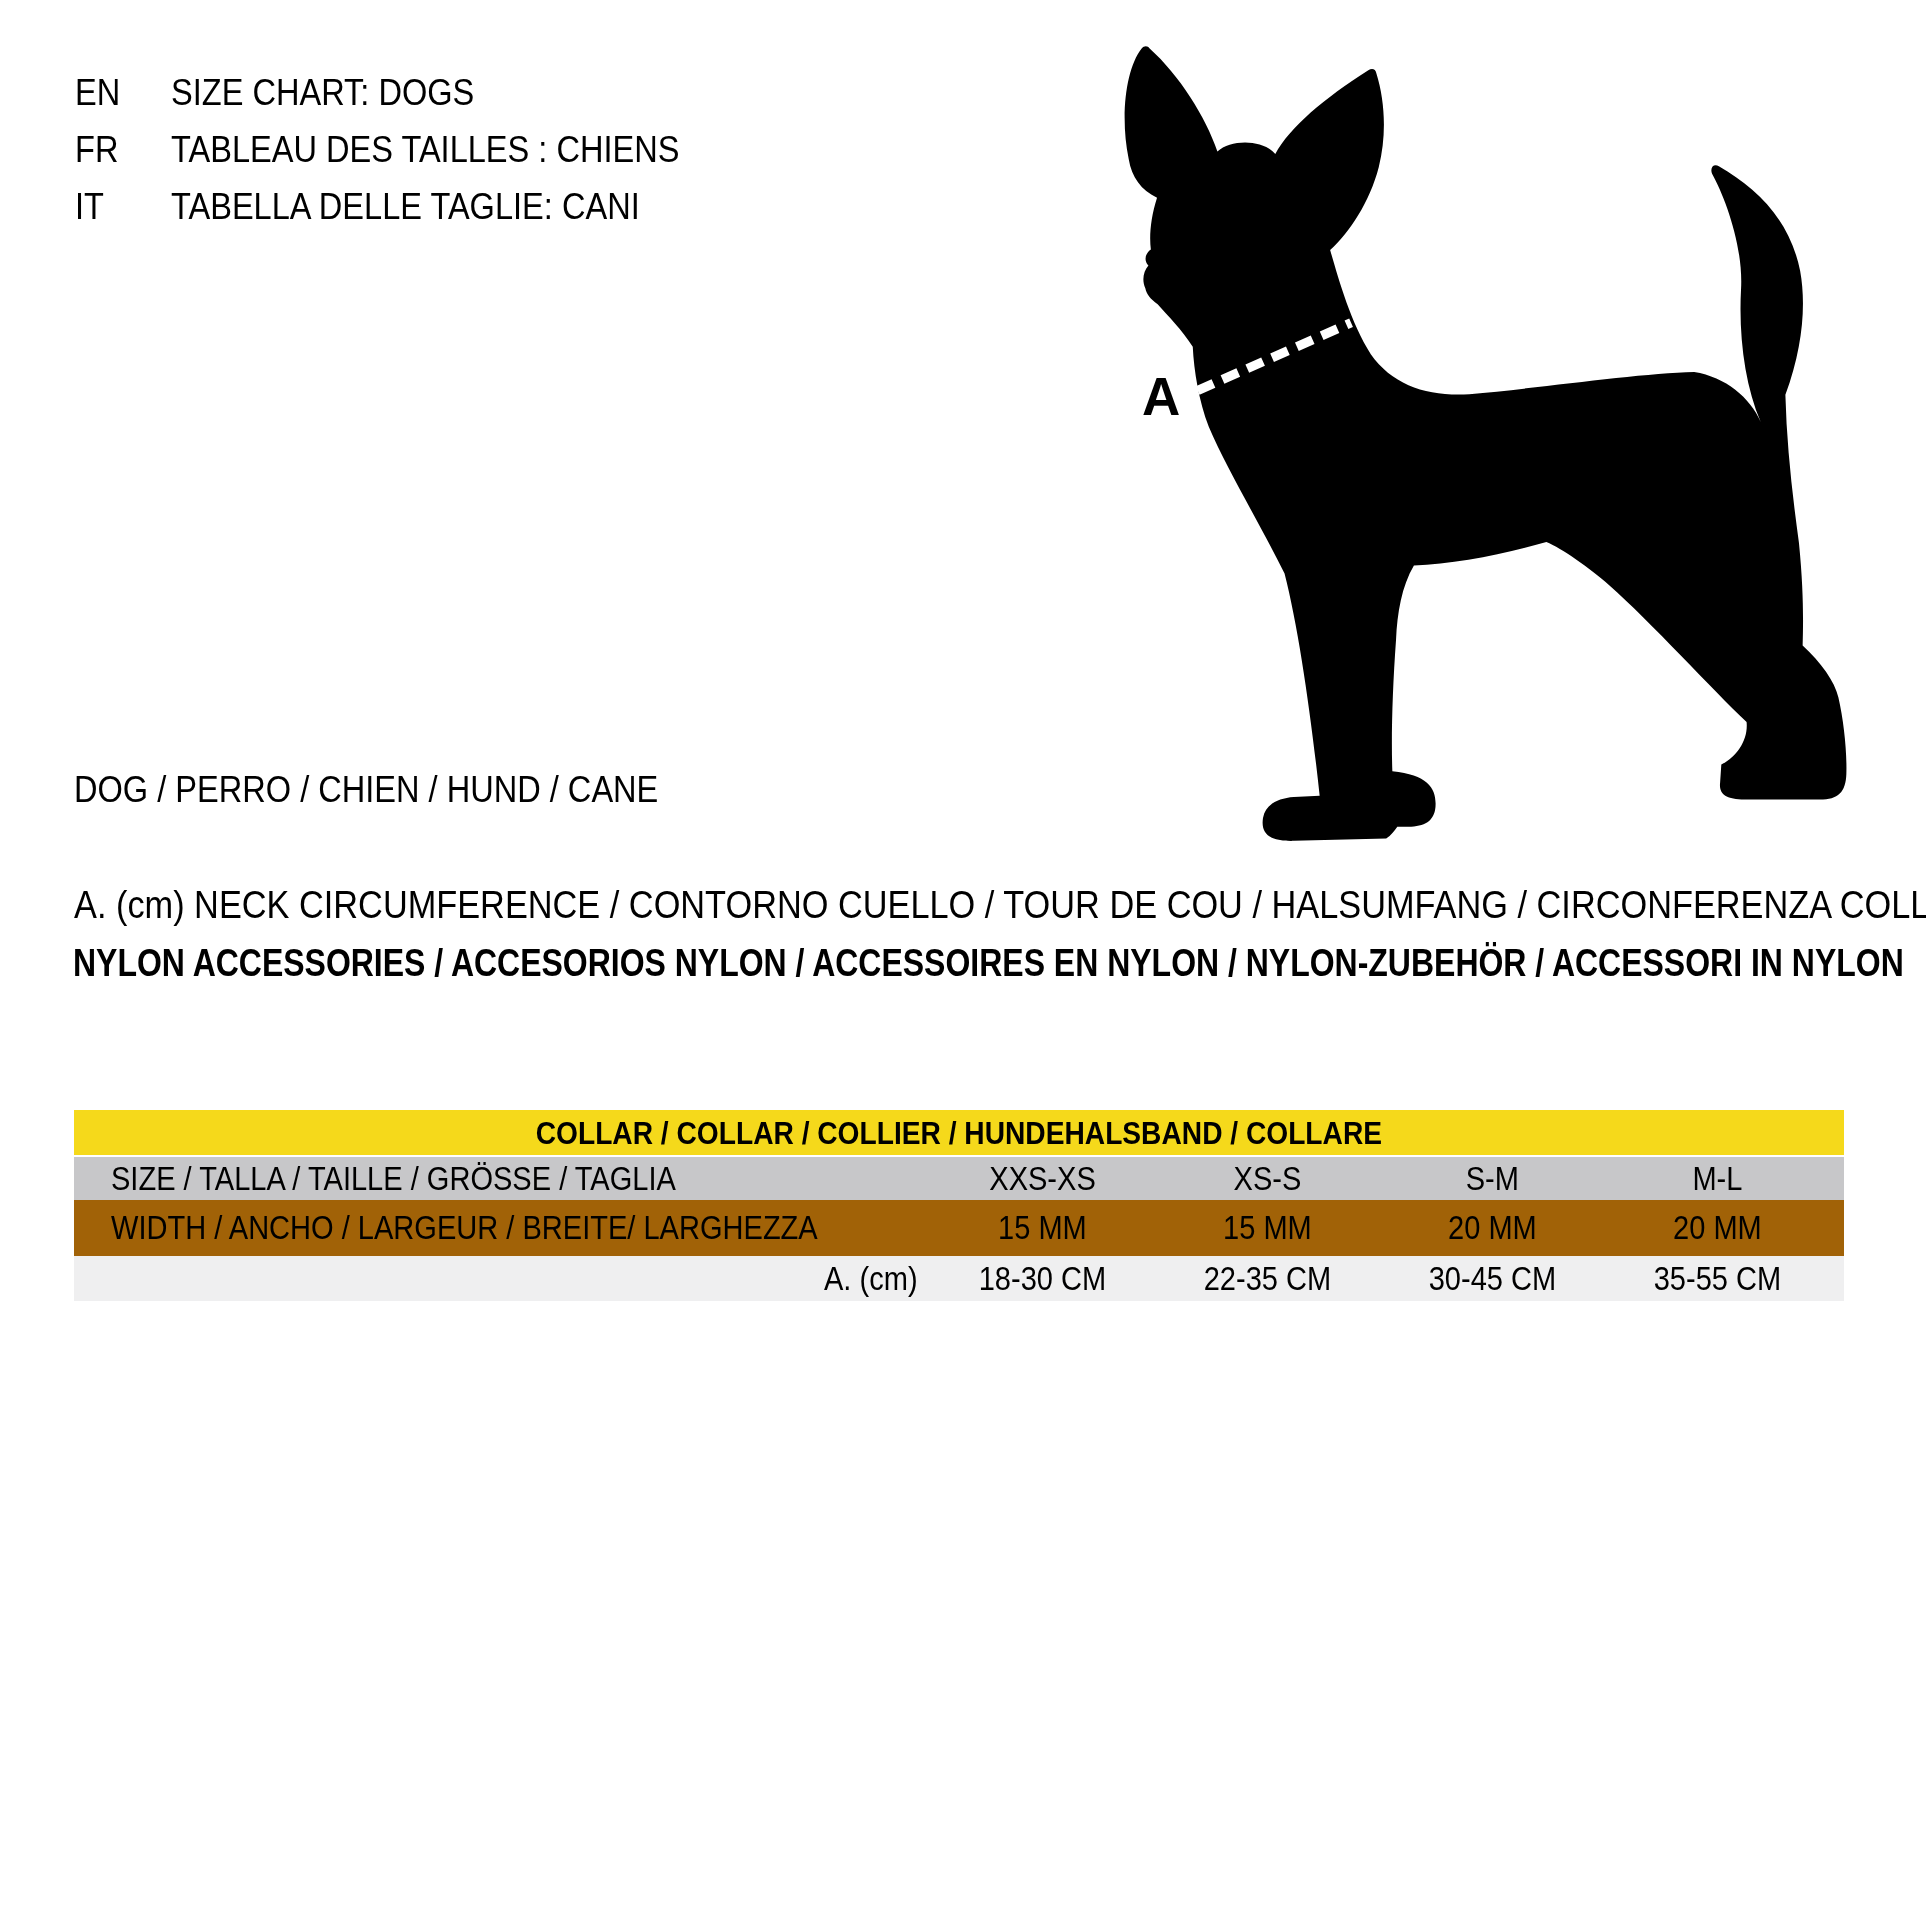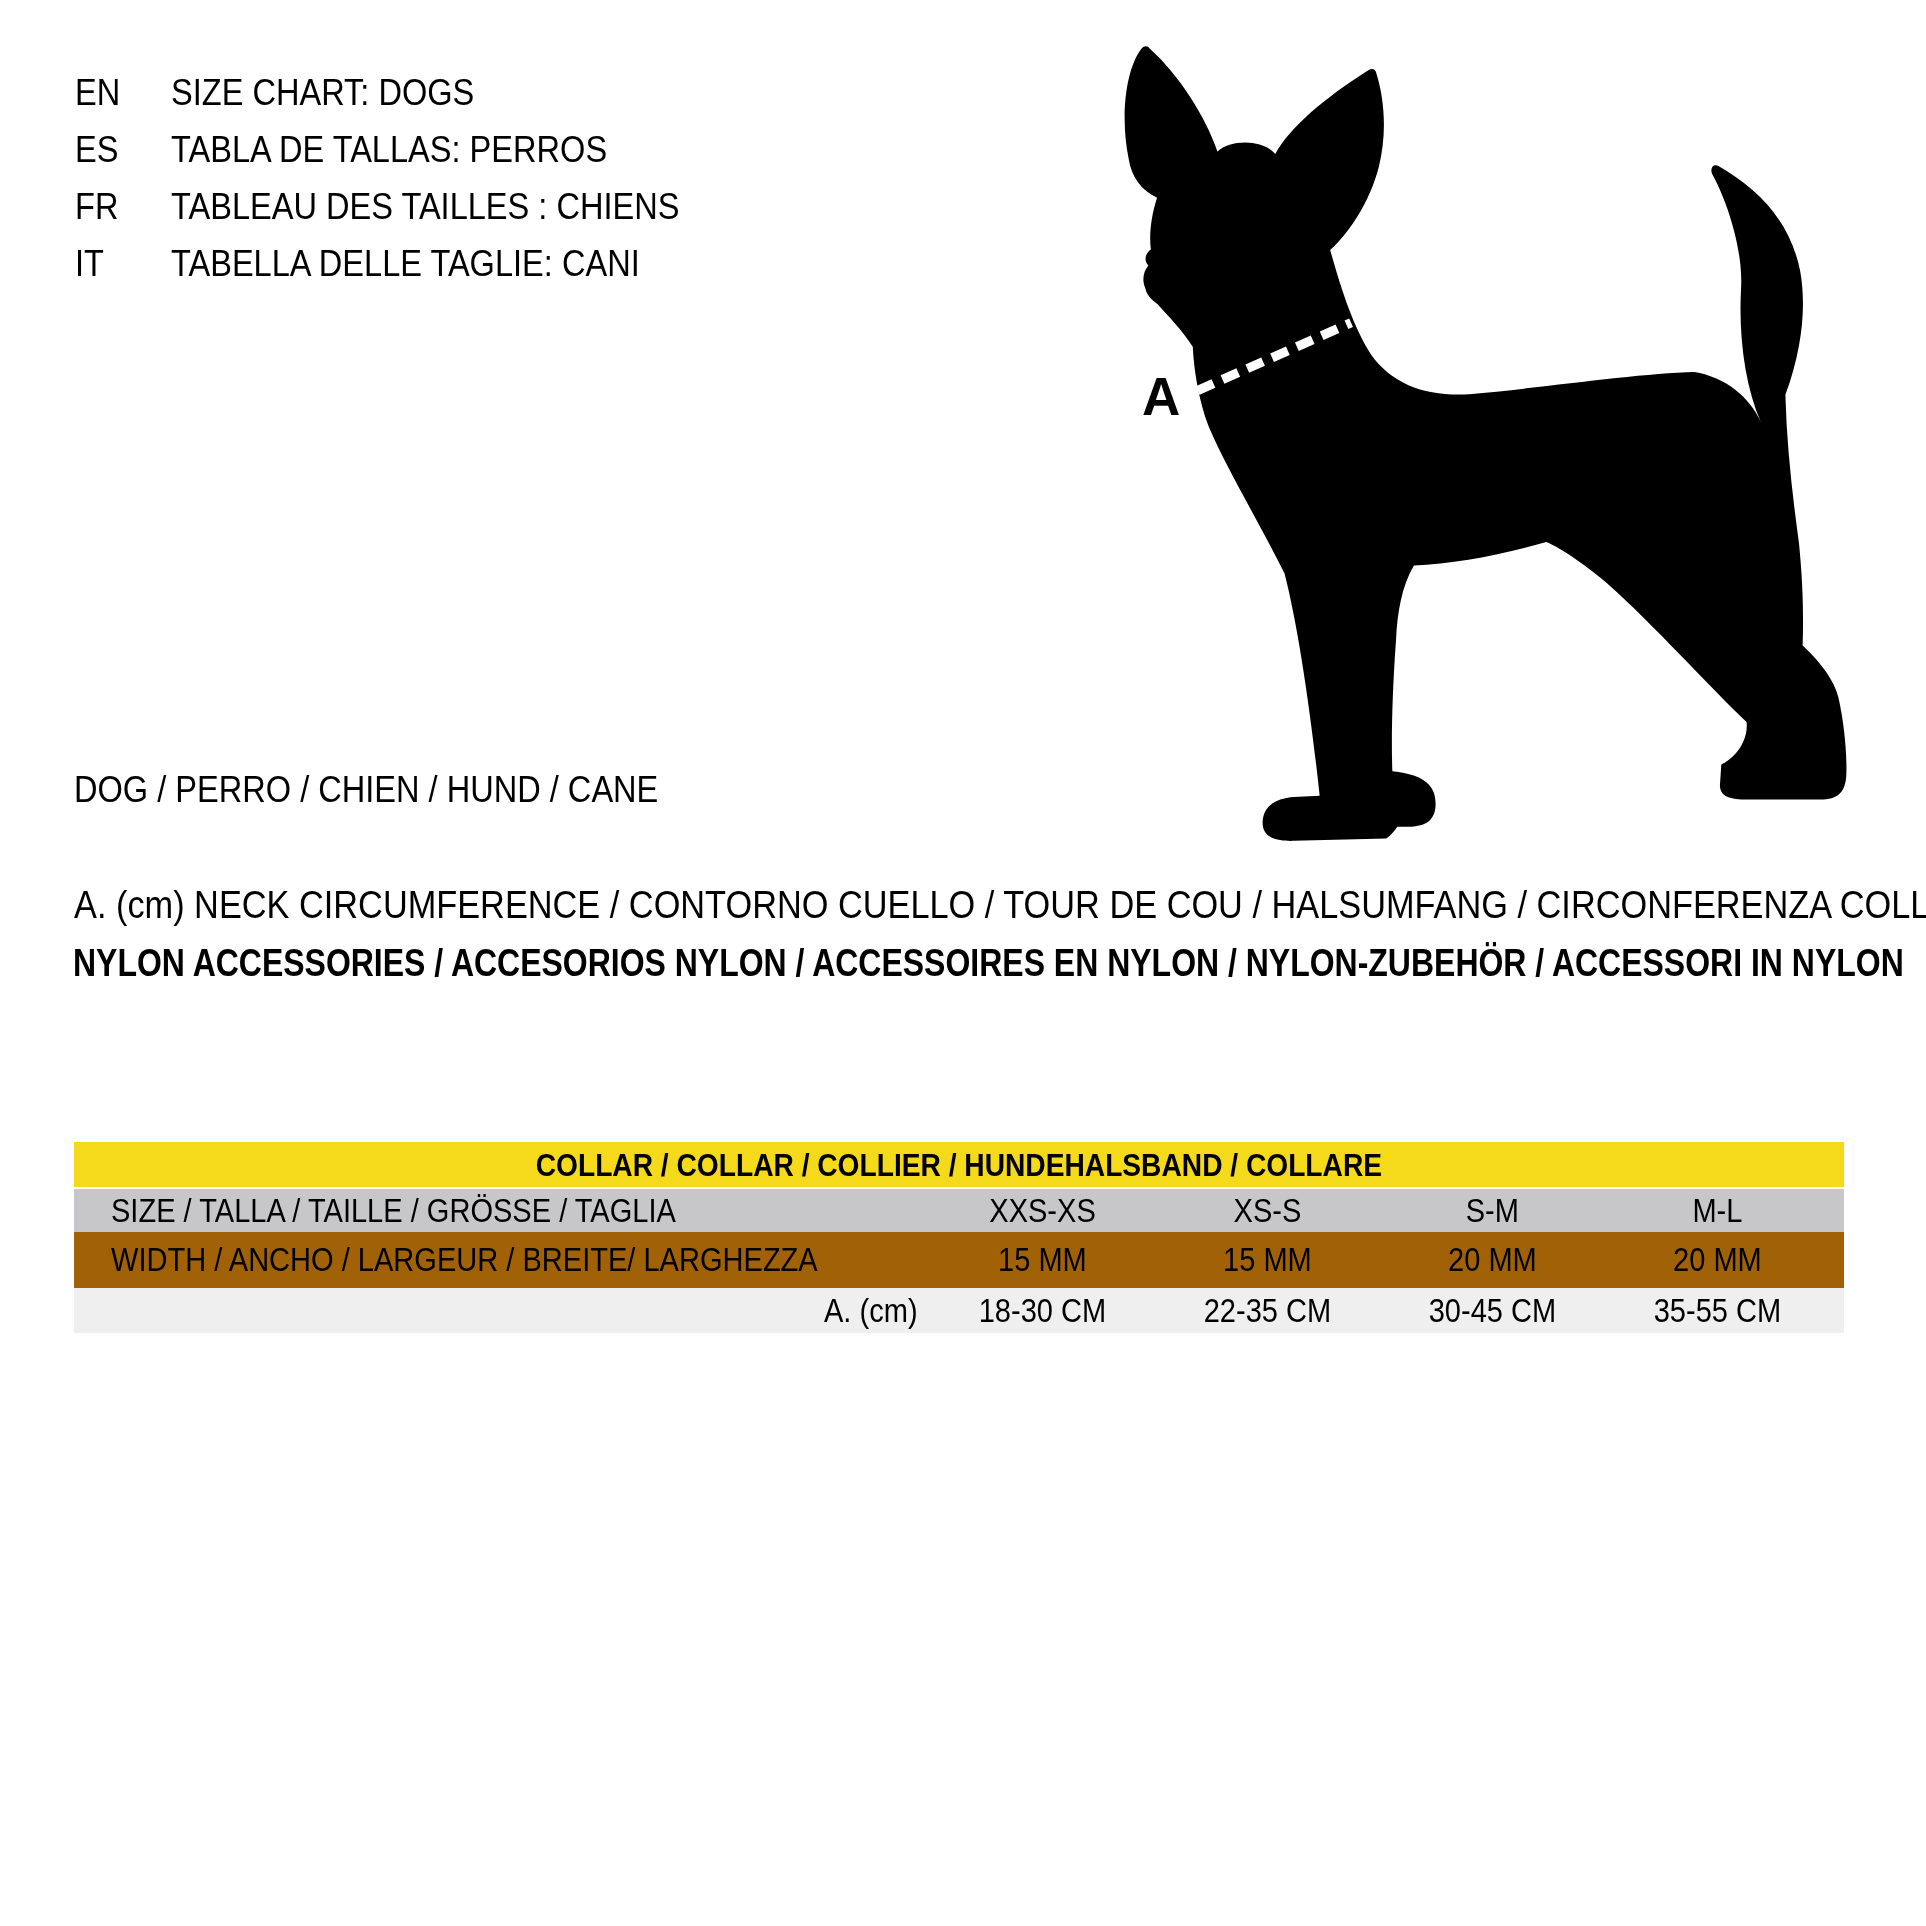--- a/index.html
+++ b/index.html
@@ -21,21 +21,21 @@
   
   .dog-svg{position:absolute;left:1115px;top:40px;width:758px;height:807px;}
   .marker-a{position:absolute;left:1142px;top:370px;font-size:53px;font-weight:700;line-height:1;}
 
   
   .dog-caption{position:absolute;left:74px;top:771px;font-size:37px;line-height:1;}
   .measure-line{position:absolute;left:74px;top:885px;font-size:39px;line-height:1;}
   .material-line{position:absolute;left:73px;top:943px;font-size:39px;font-weight:700;line-height:1;}
 
   
-  .size-table{position:absolute;left:74px;top:1110px;width:1770px;margin-top:32px;}
+  .size-table{position:absolute;left:74px;top:1110px;width:1770px;}
   .t-header{
     height:45px;margin-bottom:1.8px;background:#F5D91B;
     display:flex;align-items:center;justify-content:center;
     font-size:32px;font-weight:700;line-height:1;
   }
   .t-row{display:flex;align-items:center;font-size:33px;line-height:1;}
   .t-row-size{height:43px;background:#C7C7C9;}
   .t-row-width{height:56px;background:#a16207;}
   .t-row-a{height:45px;background:#EFEFF0;}
   .t-label{width:856px;flex:none;padding-left:37px;box-sizing:border-box;}
@@ -43,24 +43,20 @@
 </style>
 </head>
 <body>
 
 <div class="page">
 
   <div class="langs">
     <div class="lang-row">
       <span class="lang-code"><span class="cxl">EN</span></span>
       <span class="cxl">SIZE CHART: DOGS</span>
-    </div>
-    <div class="lang-row">
-      <span class="lang-code"><span class="cxl">ES</span></span>
-      <span class="cxl">TABLA DE TALLAS: PERROS</span>
     </div>
     <div class="lang-row">
       <span class="lang-code"><span class="cxl">FR</span></span>
       <span class="cxl">TABLEAU DES TAILLES : CHIENS</span>
     </div>
     <div class="lang-row">
       <span class="lang-code"><span class="cxl">IT</span></span>
       <span class="cxl">TABELLA DELLE TAGLIE: CANI</span>
     </div>
   </div>

